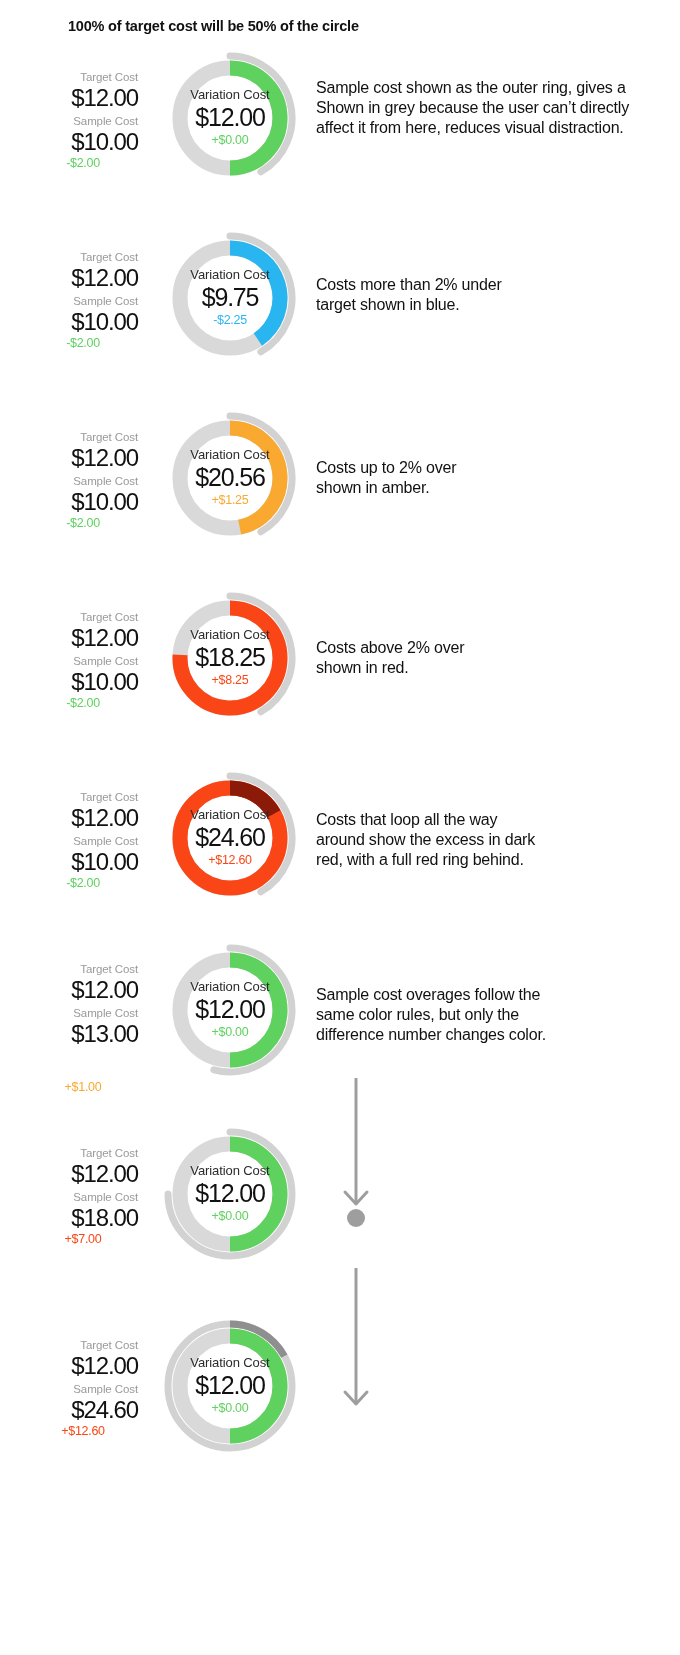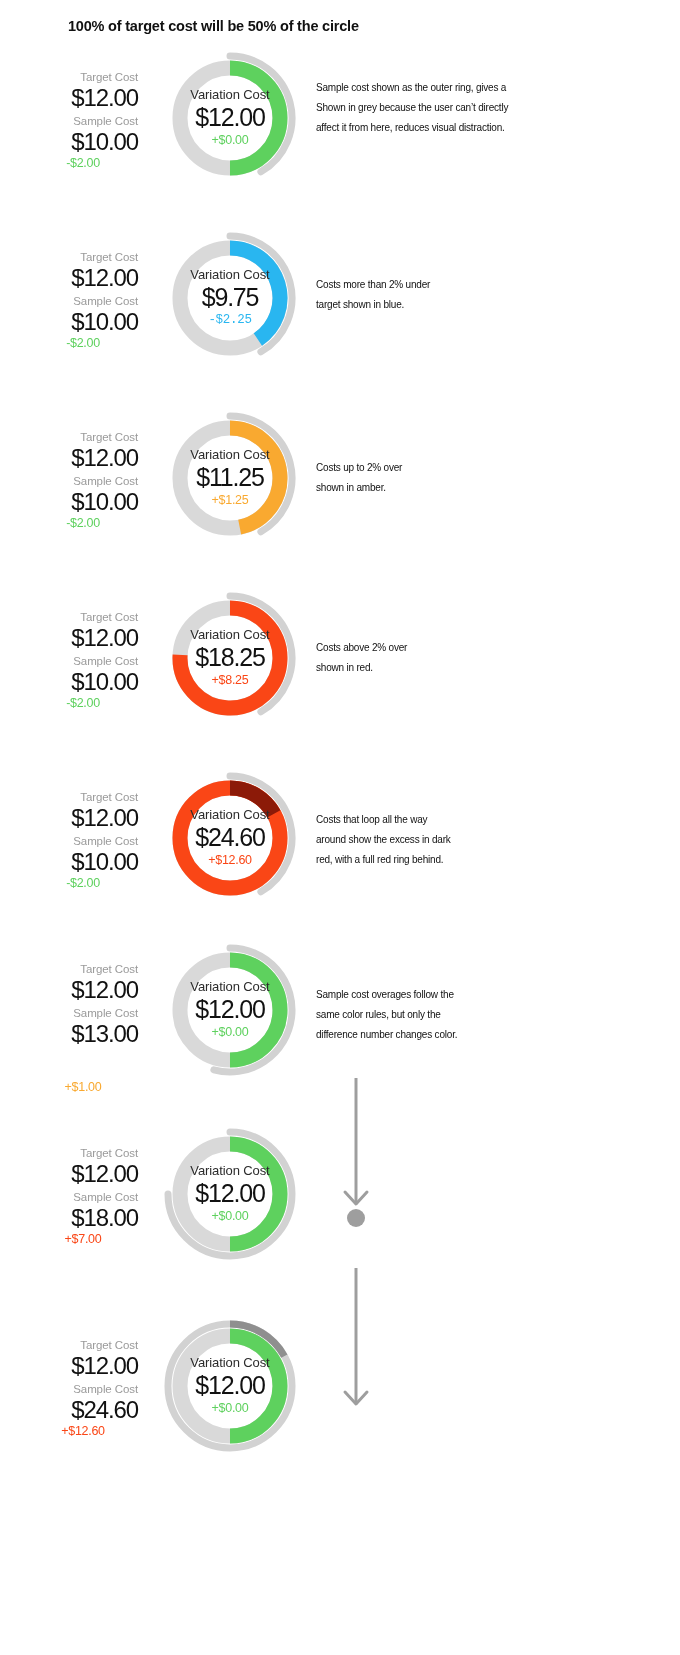--- a/index.html
+++ b/index.html
@@ -93,21 +93,21 @@
     font-size: 12.5px;
     letter-spacing: -0.3px;
     line-height: 16px;
     margin-top: 1px;
   }
   
   .desc {
     position: absolute;
     left: 316px;
     width: 290px;
-    font-size: 10px;
+    font-size: 16px;
     line-height: 20px;
     color: #111;
     letter-spacing: -0.2px;
   }
   .desc div { white-space: nowrap; }
   
   .arrow-svg { position:absolute; left: 316px; }
 </style>
 </head>
 <body>
@@ -148,42 +148,42 @@
       </div>
       <div class="donut-wrap" style="top: 0px;">
         <svg width="140" height="140" viewBox="0 0 140 140">
           <path d="M 70.00 8.00 A 62 62 0 0 1 100.89 123.76" fill="none" stroke="#d2d2d2" stroke-width="7" stroke-linecap="round"></path>
           <path d="M 70 20 A 50 50 0 1 1 70 120 A 50 50 0 1 1 70 20" fill="none" stroke="#d9d9d9" stroke-width="15" stroke-linecap="butt"></path>
           <path d="M 70.00 20.00 A 50 50 0 0 1 97.84 111.53" fill="none" stroke="#29b6f0" stroke-width="15" stroke-linecap="butt"></path>
         </svg>
         <div class="donut-center">
           <div class="vc-label">Variation Cost</div>
      <div class="vc-value">$9.75</div>
-     <div class="vc-delta" style="color: rgb(41, 182, 240); font-family: Liberation Mono, monospace;">-$2.25</div>
+     <div class="vc-delta" style="color: rgb(41, 182, 240);">-$2.25</div>
         </div>
       </div>
     </div>
     <div class="row" style="top: 408px; height: 145px;">
       <div class="costs" style="top: 22px;">
         <div class="cost-label">Target Cost</div>
      <div class="cost-value">$12.00</div>
      <div class="gap2"></div>
      <div class="cost-label">Sample Cost</div>
      <div class="cost-value">$10.00</div>
      <div class="cost-delta" style="color: rgb(94, 209, 94);">-$2.00</div>
       </div>
       <div class="donut-wrap" style="top: 0px;">
         <svg width="140" height="140" viewBox="0 0 140 140">
           <path d="M 70.00 8.00 A 62 62 0 0 1 100.89 123.76" fill="none" stroke="#d2d2d2" stroke-width="7" stroke-linecap="round"></path>
           <path d="M 70 20 A 50 50 0 1 1 70 120 A 50 50 0 1 1 70 20" fill="none" stroke="#d9d9d9" stroke-width="15" stroke-linecap="butt"></path>
           <path d="M 70.00 20.00 A 50 50 0 0 1 79.68 119.05" fill="none" stroke="#f9a930" stroke-width="15" stroke-linecap="butt"></path>
         </svg>
         <div class="donut-center">
           <div class="vc-label">Variation Cost</div>
-     <div class="vc-value">$11.25</div>
+     <div class="vc-value">$20.56</div>
      <div class="vc-delta" style="color: rgb(249, 169, 48);">+$1.25</div>
         </div>
       </div>
     </div>
     <div class="row" style="top: 588px; height: 145px;">
       <div class="costs" style="top: 22px;">
         <div class="cost-label">Target Cost</div>
      <div class="cost-value">$12.00</div>
      <div class="gap2"></div>
      <div class="cost-label">Sample Cost</div>

